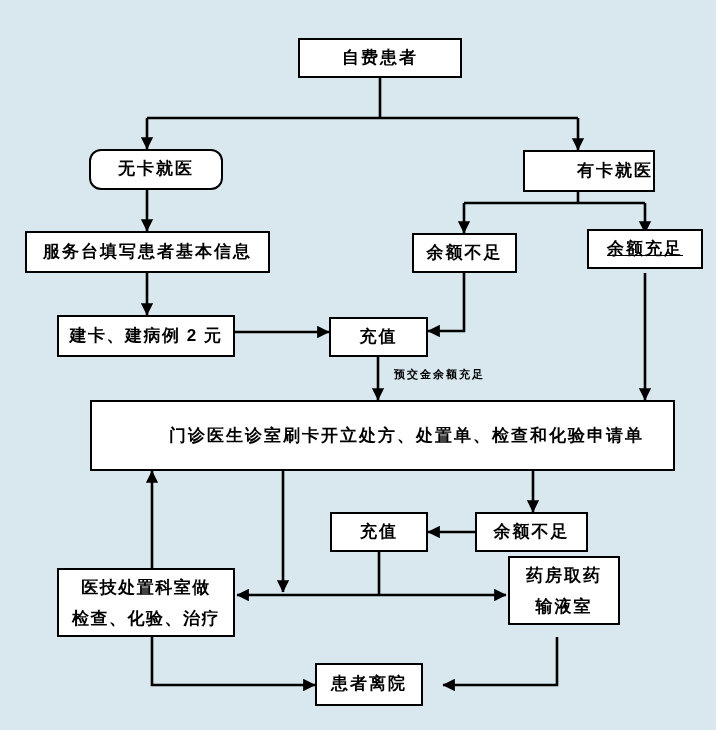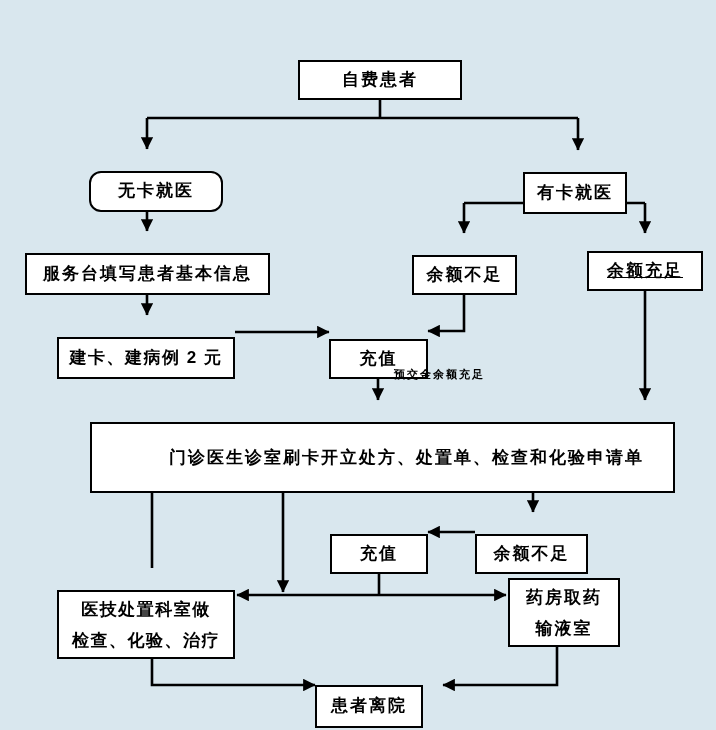--- a/index.html
+++ b/index.html
@@ -19,27 +19,26 @@
   .connectors path{stroke:var(--line);stroke-width:2.6;fill:none;}
   .node{
     position:absolute;box-sizing:border-box;
     background:var(--node-background);
     border:2px solid var(--node-border);
     color:var(--text);
     display:flex;flex-direction:column;align-items:center;justify-content:center;
     font-size:17px;font-weight:bold;letter-spacing:2px;
     text-align:center;line-height:1.35;
     z-index:2;
-    margin-top:22px;
   }
   .node .ln{display:block;white-space:nowrap;}
   .twoline .ln{line-height:31px;}
   #n-patient      {left:298px;top:38px;  width:164px;height:40px;}
   #n-nocard       {left:89px; top:149px; width:134px;height:41px;border-radius:12px;}
-  #n-hascard      {left:523px;top:150px; width:104px;height:42px;}
+  #n-hascard      {left:523px;top:150px; width:132px;height:42px;align-items:flex-end;}
   #n-servicedesk  {left:25px; top:231px; width:245px;height:42px;}
   #n-insufficient1{left:412px;top:233px; width:105px;height:40px;}
   #n-sufficient   {left:587px;top:229px; width:116px;height:40px;text-decoration:underline;}
   #n-createcard   {left:57px; top:315px; width:178px;height:42px;letter-spacing:1.5px;}
   #n-recharge1    {left:329px;top:317px; width:99px; height:40px;}
   #n-doctor       {left:90px; top:400px; width:585px;height:71px;padding-left:48px;}
   #n-doctor .ln   {line-height:32px;}
   #n-recharge2    {left:330px;top:512px; width:98px; height:40px;}
   #n-insufficient2{left:475px;top:512px; width:113px;height:40px;}
   #n-medtech      {left:57px; top:568px; width:178px;height:69px;letter-spacing:1.5px;}

